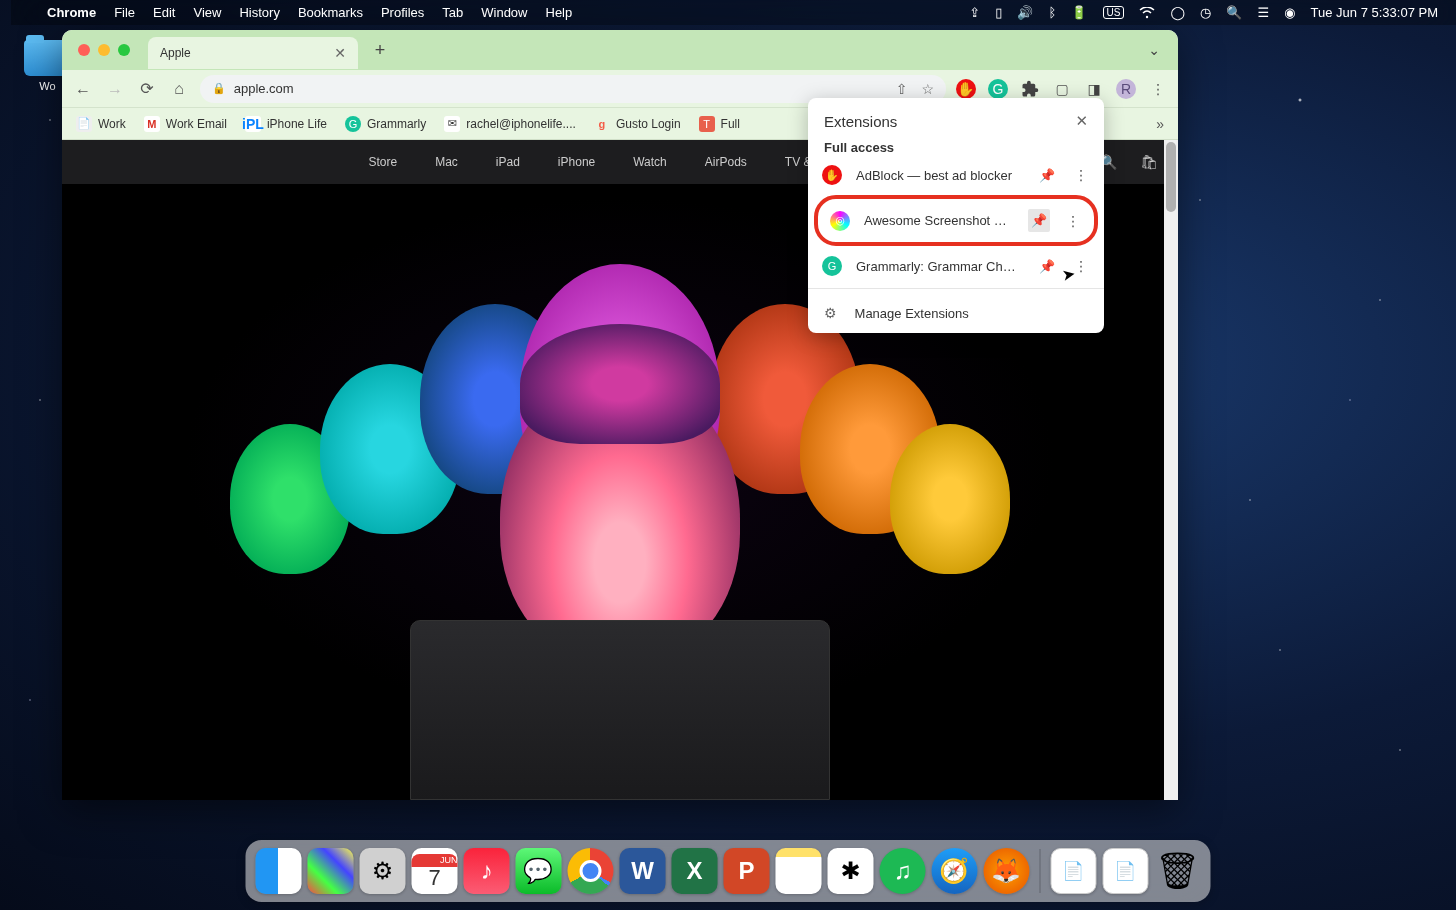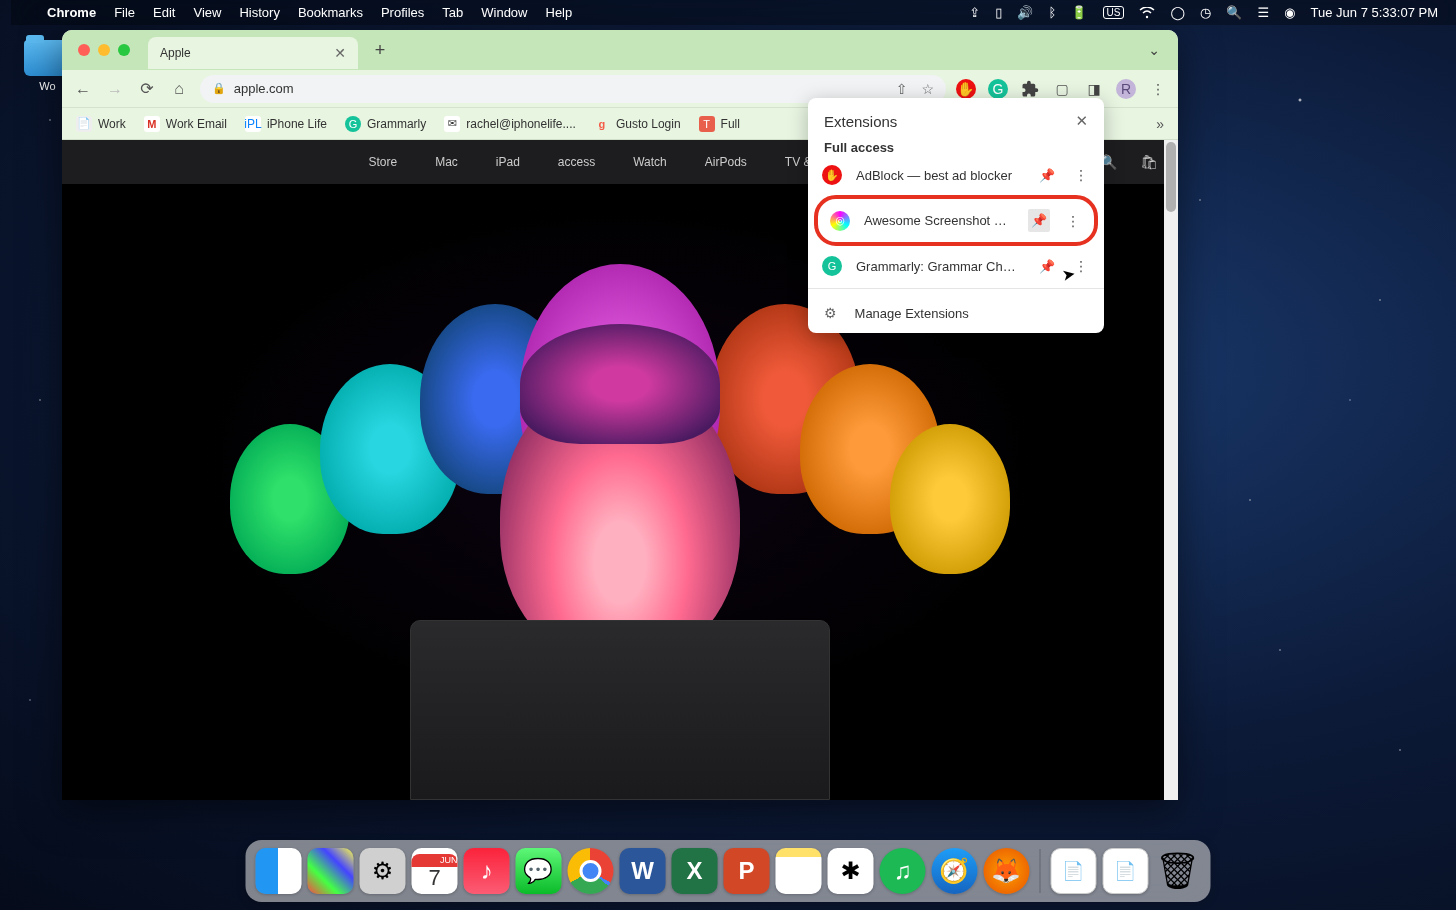--- a/index.html
+++ b/index.html
@@ -240,21 +240,21 @@
   <div class="bookmarks-bar">
     <span class="bm">
         <span class="ico" style="background:#eee;">📄</span>
         <span>Work</span>
       </span>
     <span class="bm">
         <span class="ico" style="background:#fff;color:#d93025;font-weight:bold;">M</span>
         <span>Work Email</span>
       </span>
     <span class="bm">
-        <span class="ico" style="background:#fff;color:#0a84ff;font-weight:normal;font-size:12px;">iPL</span>
+        <span class="ico" style="background:#fff;color:#0a84ff;font-weight:bold;font-size:14px;">iPL</span>
         <span>iPhone Life</span>
       </span>
     <span class="bm">
         <span class="ico" style="background:#15c39a;color:#fff;border-radius:50%;">G</span>
         <span>Grammarly</span>
       </span>
     <span class="bm">
         <span class="ico" style="background:#fff;">✉</span>
         <span>rachel@iphonelife....</span>
       </span>
@@ -269,21 +269,21 @@
     <span style="margin-left:auto;">ook</span>
     <span class="overflow">»</span>
   </div>
 
   <div class="page-content">
     <div class="apple-nav">
       <span class="apple-logo-nav"></span>
       <span>Store</span>
       <span>Mac</span>
       <span>iPad</span>
-      <span>access</span>
+      <span>iPhone</span>
       <span>Watch</span>
       <span>AirPods</span>
       <span>TV &amp; Home</span>
       <span>Only</span>
       <span class="search-ico" style="position:absolute;right:60px;">🔍</span>
       <span class="bag-ico" style="position:absolute;right:20px;">🛍</span>
     </div>
     <div class="hero">
       <div class="faces-arc">
         <div class="face f1"></div>

